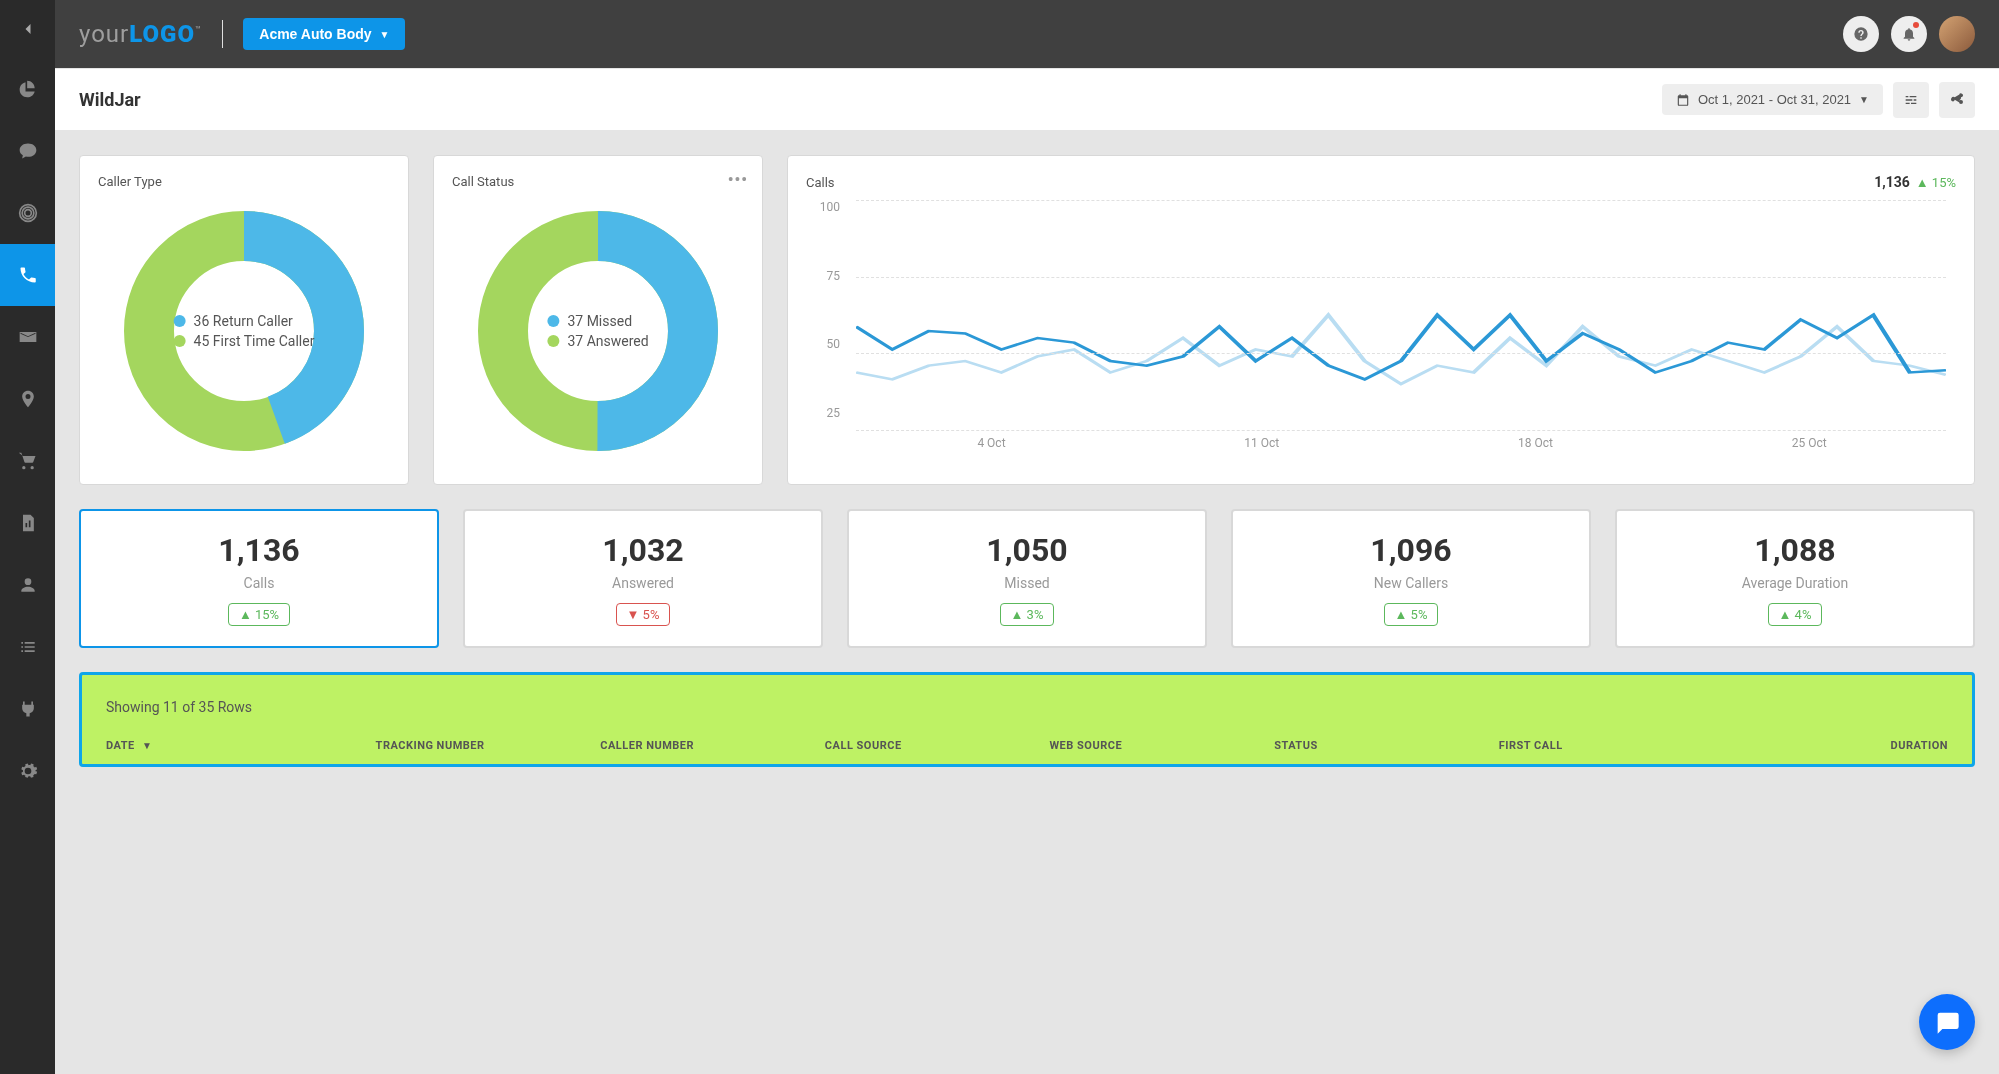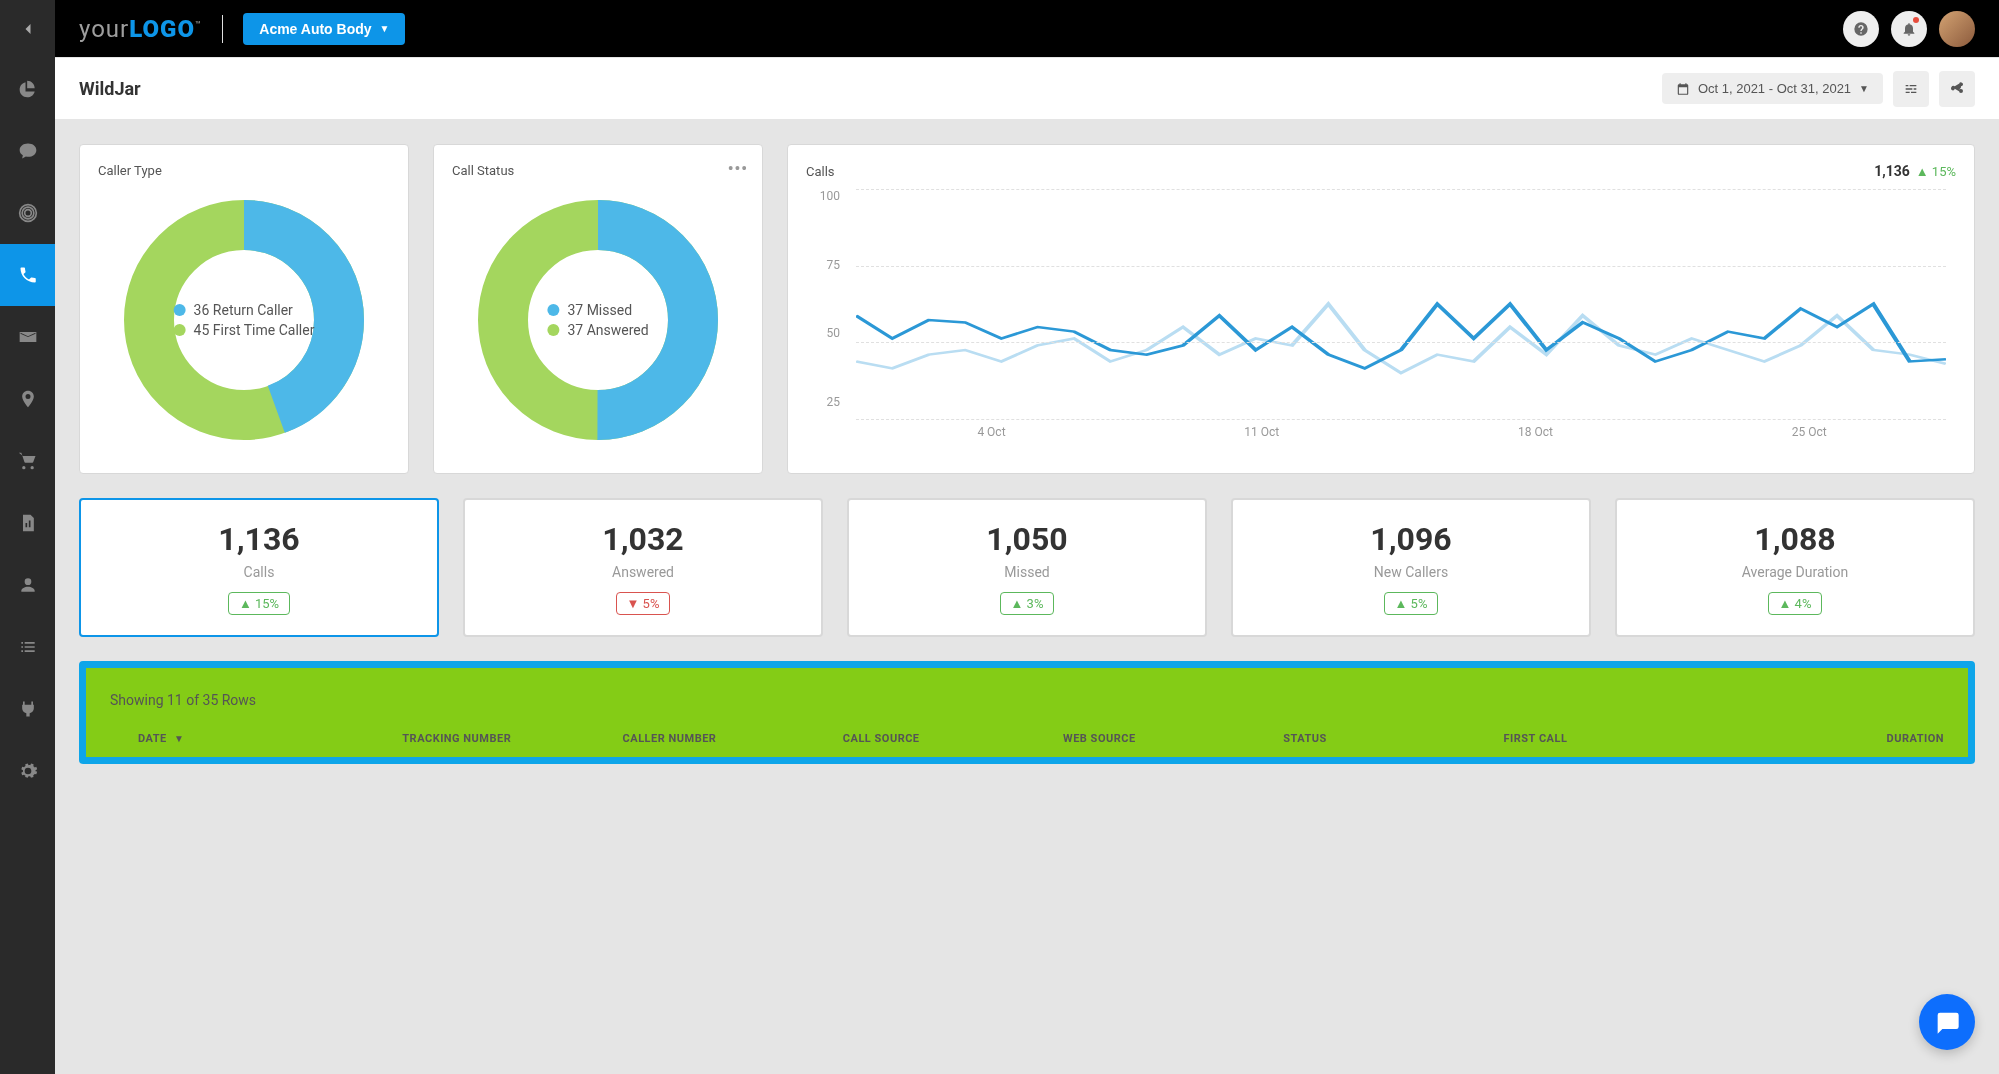--- a/index.html
+++ b/index.html
@@ -11,21 +11,21 @@
 .sidebar { width: 55px; background: #2a2a2a; display: flex; flex-direction: column; align-items: center; padding-top: 0; }
 .sidebar-back { width: 100%; height: 58px; display: flex; align-items: center; justify-content: center; color: #aaa; cursor: pointer; }
 .sidebar-item { width: 100%; height: 62px; display: flex; align-items: center; justify-content: center; color: #888; cursor: pointer; }
 .sidebar-item.active { background: #0d95e8; color: #fff; }
 .sidebar-item svg, .sidebar-back svg { width: 20px; height: 20px; fill: currentColor; }
 
 
 .main { flex: 1; display: flex; flex-direction: column; }
 
 
-.top-header { height: 58px; background: #000000; display: flex; align-items: center; padding: 13px 24px; border-bottom: 1px solid #e5e5e5; }
+.top-header { height: 69px; background: #404040; display: flex; align-items: center; padding: 13px 24px; border-bottom: 1px solid #e5e5e5; }
 .logo { font-size: 24px; font-weight: 400; letter-spacing: 1px; }
 .logo .your { color: #9e9e9e; font-weight: 400; }
 .logo .LOGO { color: #0d95e8; font-weight: 900; }
 .logo .tm { color: #9e9e9e; font-size: 10px; vertical-align: super; }
 .divider-v { width: 1px; height: 28px; background: #e0e0e0; margin: 0 20px; }
 .client-dropdown { background: #0d95e8; color: #fff; border: none; padding: 8px 16px; border-radius: 4px; font-size: 14px; display: flex; align-items: center; gap: 8px; cursor: pointer; font-weight: bold; }
 .client-dropdown .caret { font-size: 10px; }
 .top-header-right { margin-left: auto; display: flex; align-items: center; gap: 12px; }
 .icon-btn { width: 36px; height: 36px; border-radius: 50%; background: #eee; display: flex; align-items: center; justify-content: center; cursor: pointer; color: #666; position: relative; }
 .icon-btn svg { width: 16px; height: 16px; fill: currentColor; }
@@ -72,21 +72,21 @@
 .row2 { display: flex; gap: 24px; }
 .stat-card { flex: 1; background: #fff; border-radius: 4px; border: 2px solid #d8d8d8; padding: 20px; text-align: center; }
 .stat-card.selected { border-color: #0d95e8; }
 .stat-value { font-size: 32px; font-weight: 700; color: #333; }
 .stat-label { font-size: 14px; color: #999; margin-top: 6px; }
 .stat-delta { display: inline-flex; align-items: center; gap: 4px; margin-top: 12px; padding: 3px 10px; border-radius: 4px; font-size: 13px; border: 1px solid; }
 .stat-delta.up { color: #5cb85c; border-color: #5cb85c; }
 .stat-delta.down { color: #d9534f; border-color: #d9534f; }
 
 
-.table-card { background: #84cc16; border-radius: 4px; border: 7px solid #0ea5e9; padding: 24px 24px 12px 24px; }
+.table-card { background: #bef264; border-radius: 4px; border: 3px solid #0ea5e9; padding: 24px 24px 12px 24px; }
 .table-showing { font-size: 14px; color: #555; margin-bottom: 24px; }
 .table-head { display: flex; font-size: 11px; font-weight: 700; color: #555; letter-spacing: 0.5px; }
 .th { flex: 1; display: flex; align-items: center; gap: 4px; }
 .th:last-child { justify-content: flex-end; }
 .th .sort { font-size: 10px; }
 
 
 .chat-fab { position: fixed; bottom: 24px; right: 24px; width: 56px; height: 56px; border-radius: 50%; background: #0d6efd; display: flex; align-items: center; justify-content: center; cursor: pointer; box-shadow: 0 4px 12px rgba(0,0,0,0.2); }
 .chat-fab svg { width: 28px; height: 28px; fill: #fff; }
 </style>
@@ -299,21 +299,21 @@
           <div class="stat-card selected"><div class="stat-value">1,136</div><div class="stat-label">Calls</div><div class="stat-delta up">▲ 15%</div></div>
           <div class="stat-card"><div class="stat-value">1,032</div><div class="stat-label">Answered</div><div class="stat-delta down">▼ 5%</div></div>
           <div class="stat-card"><div class="stat-value">1,050</div><div class="stat-label">Missed</div><div class="stat-delta up">▲ 3%</div></div>
           <div class="stat-card"><div class="stat-value">1,096</div><div class="stat-label">New Callers</div><div class="stat-delta up">▲ 5%</div></div>
           <div class="stat-card"><div class="stat-value">1,088</div><div class="stat-label">Average Duration</div><div class="stat-delta up">▲ 4%</div></div>
         </div>
 
       <div class="table-card">
         <div class="table-showing">Showing 11 of 35 Rows</div>
         <div class="table-head" id="table-head">
-            <div class="th" style="flex: 1.2 1 0%; margin-left: 28px;">DATE&nbsp;<span class="sort">▼</span></div>
+            <div class="th" style="flex: 1.2 1 0%;">DATE&nbsp;<span class="sort">▼</span></div>
             <div class="th">TRACKING NUMBER</div>
             <div class="th">CALLER NUMBER</div>
             <div class="th">CALL SOURCE</div>
             <div class="th">WEB SOURCE</div>
             <div class="th">STATUS</div>
             <div class="th">FIRST CALL</div>
             <div class="th">DURATION</div>
           </div>
       </div>
     </div>

